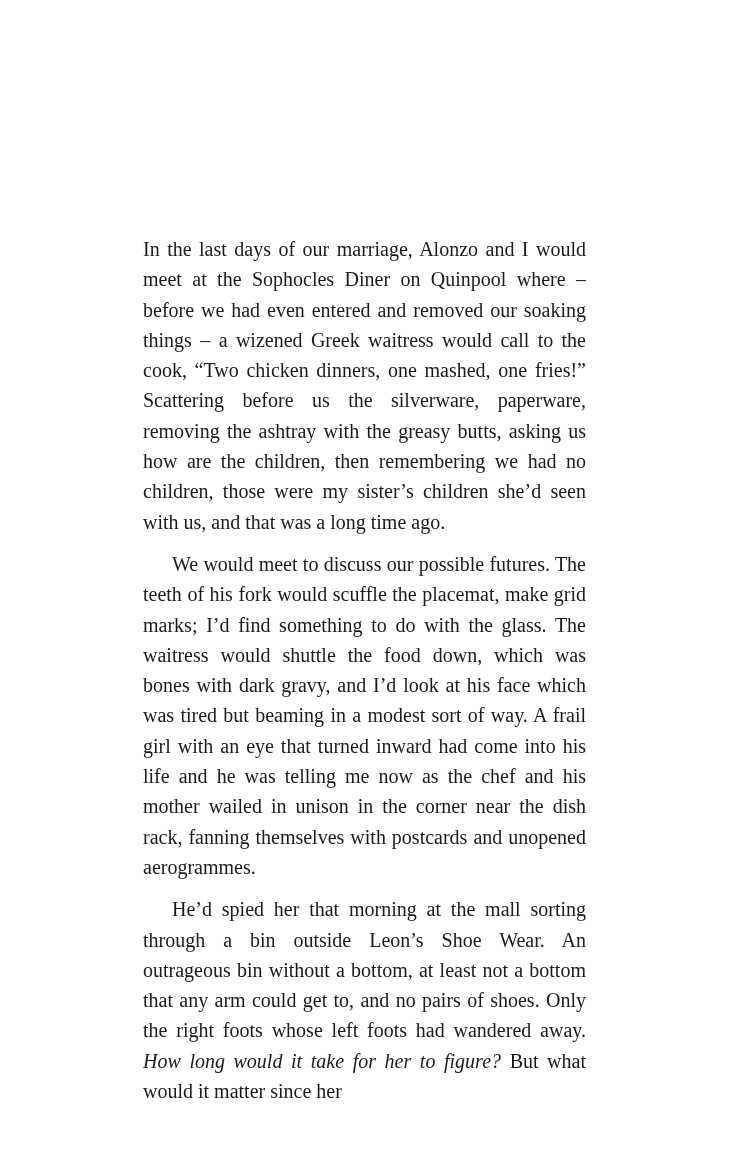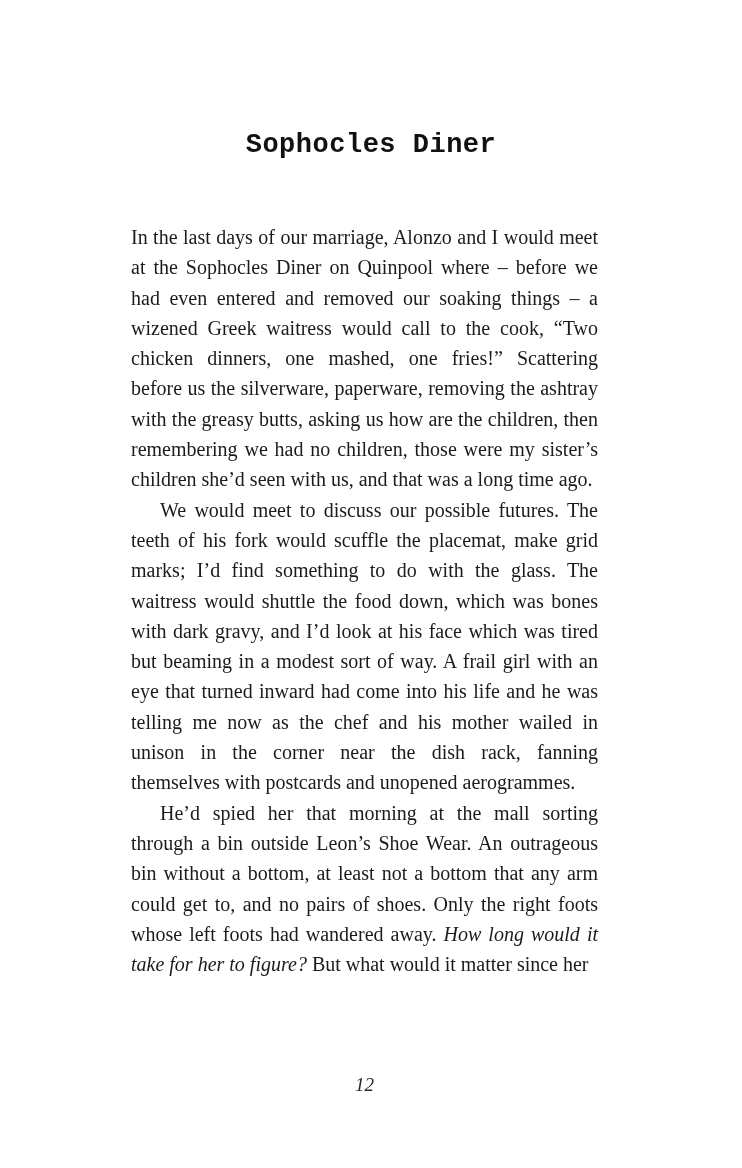--- a/index.html
+++ b/index.html
@@ -30,21 +30,21 @@
     position: absolute;
     top: 222px;
     left: 131px;
     width: 467px;
     text-align: justify;
     font-size: 20px;
     line-height: 30.3px;
     color: #1b1b1b;
   }
   .body-text p {
-    margin: 0;
+    margin: 12px;
   }
   .body-text p.indent {
     text-indent: 29px;
     font-family: Liberation Serif, serif;
   }
   .italic {
     font-style: italic;
   }
   .page-number {
     position: absolute;
@@ -54,22 +54,20 @@
     text-align: center;
     font-style: italic;
     font-size: 19px;
     color: #2a2a2a;
   }
 </style>
 </head>
 <body>
 
 <div class="page">
-  <h1 class="title">Sophocles Diner</h1>
 
   <div class="body-text">
       <p class=""><span>In the last days of our marriage, Alonzo and I would meet at the Sophocles Diner on Quinpool where – before we had even entered and removed our soaking things – a wizened Greek waitress would call to the cook, “Two chicken dinners, one mashed, one fries!” Scattering before us the silverware, paperware, removing the ashtray with the greasy butts, asking us how are the children, then remembering we had no children, those were my sister’s children she’d seen with us, and that was a long time ago.</span></p>
       <p class="indent"><span>We would meet to discuss our possible futures. The teeth of his fork would scuffle the placemat, make grid marks; I’d find something to do with the glass. The waitress would shuttle the food down, which was bones with dark gravy, and I’d look at his face which was tired but beaming in a modest sort of way. A frail girl with an eye that turned inward had come into his life and he was telling me now as the chef and his mother wailed in unison in the corner near the dish rack, fanning themselves with postcards and unopened aerogrammes.</span></p>
       <p class="indent"><span>He’d spied her that morning at the mall sorting through a bin outside Leon’s Shoe Wear. An outrageous bin without a bottom, at least not a bottom that any arm could get to, and no pairs of shoes. Only the right foots whose left foots had wandered away. </span><span class="italic">How long would it take for her to figure?</span><span> But what would it matter since her</span></p>
     </div>
 
-  <div class="page-number">12</div>
 </div>
 
 </body></html>

